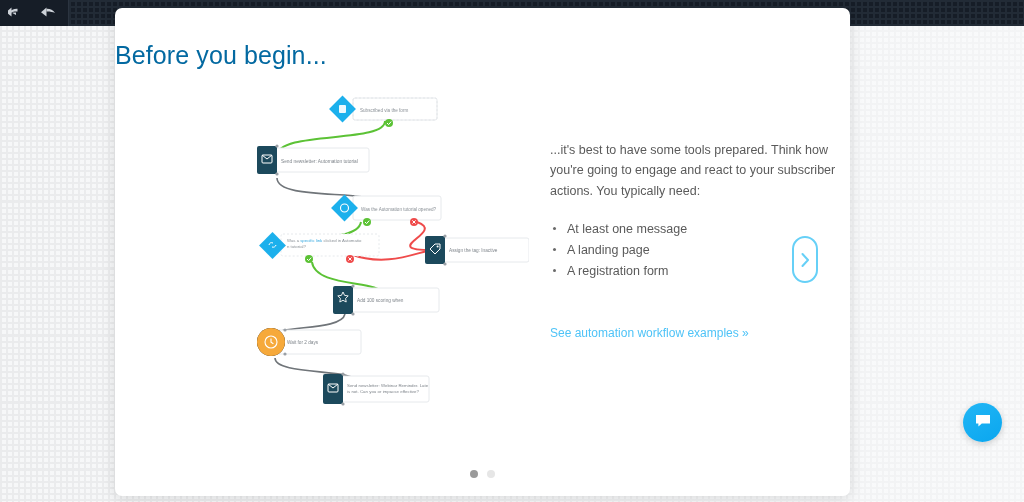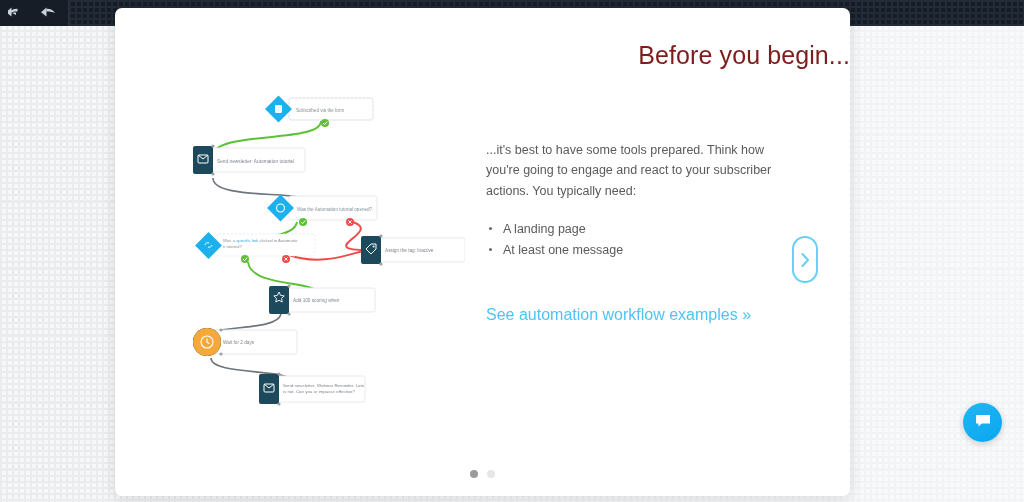--- a/index.html
+++ b/index.html
@@ -63,32 +63,33 @@
     position: absolute;
     left: 115px; top: 8px;
     width: 735px; height: 488px;
     background: #ffffff;
     border-radius: 7px;
     box-shadow: 0 2px 14px rgba(0,0,0,.13);
     z-index: 6;
     overflow: hidden;
   }
   #modal-title {
-    text-align: right;
+    text-align: left;
     font-size: 25px;
     font-weight: 400;
-    color: #7f1d1d;
+    color: #0369a1;
     margin-top: 33px;
     letter-spacing: .1px;
   }
 
   #modal-body {
     display: flex;
     margin-top: 22px;
     padding: 0 0 0 78px;
+    justify-content: flex-end;
   }
 
   
   #workflow-diagram {
     width: 272px;
     height: 318px;
     position: relative;
     flex: 0 0 272px;
     filter: blur(.25px);
   }
@@ -118,21 +119,21 @@
     position: absolute; left: 3px; top: 8px;
     width: 3px; height: 3px; border-radius: 50%;
     background: #6a6a6a;
   }
   #closing-paragraph { margin-top: 18px !important; }
   #links-block { margin-top: 42px; }
   .modal-link {
     display: block;
     color: #4ec3f7;
     text-decoration: none;
-    font-size: 16px;
+    font-size: 12px;
     line-height: 1.62;
   }
 
   
   #next-slide-button {
     position: absolute;
     left: 677px; top: 228px;
     width: 26px; height: 47px;
     border: 2px solid #66d0f7;
     border-radius: 14px;
@@ -287,22 +288,23 @@
           <circle cx="86" cy="282" r="1.6" fill="#9aa0a6"></circle>
             <circle cx="86" cy="312" r="1.6" fill="#9aa0a6"></circle>
         </g>
       </svg>
     </div>
 
     <div id="modal-copy">
       <p>...it's best to have some tools prepared. Think how you're going to engage and react to your subscriber actions. You typically need:</p>
 
       <ul id="intro-list">
+        <li>At least one message</li>
         <li>A landing page</li>
-        <li>At least one message</li>
+        <li>A registration form</li>
       </ul>
 
 
       <div id="links-block">
         <a class="modal-link" href="#">See automation workflow examples »</a>
       </div>
     </div>
   </div>
 
   <div id="next-slide-button" title="Next">

